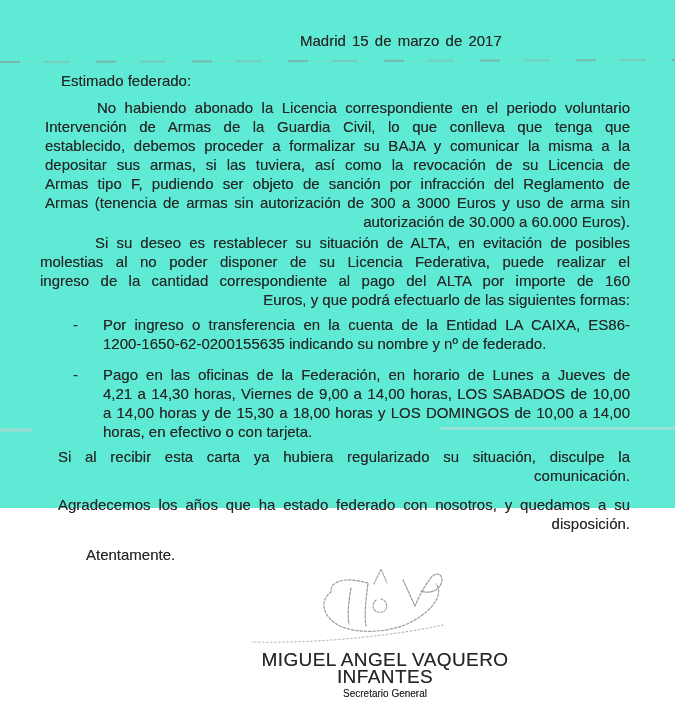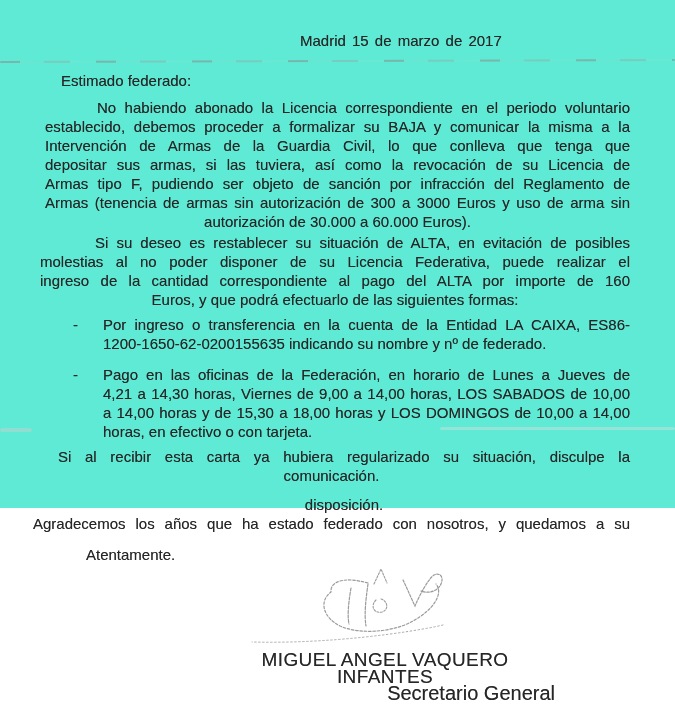--- a/index.html
+++ b/index.html
@@ -38,21 +38,21 @@
   }
   .smudge-left {
     top: 428px; left: 0; width: 32px; height: 4px;
     background: #cfcfcf; opacity: 0.45; border-radius: 2px;
   }
   .smudge-right {
     top: 427px; left: 440px; width: 235px; height: 3px;
     background: #dcdcdc; opacity: 0.45; border-radius: 2px;
   }
 
-  .para .ln { text-align: center; }
+  .para .ln { text-align: right; }
   .para .ln.j { text-align: justify; text-align-last: justify; }
 
   .p1 { top: 98px;  left: 45px; width: 585px; }
   .p2 { top: 233px; left: 40px; width: 590px; }
   .p3 { top: 447px; left: 33px; width: 597px; }
   .p4 { top: 495px; left: 33px; width: 597px; }
   .ind52 .ln:first-child { text-indent: 52px; }
   .ind55 .ln:first-child { text-indent: 55px; }
   .ind25 .ln:first-child { text-indent: 25px; }
 
@@ -64,37 +64,37 @@
   .bullet .ln { text-align: left; }
   .bullet .ln.j { text-align: justify; text-align-last: justify; }
 
   .closing { top: 545px; left: 86px; }
 
   .sig-box { top: 566px; left: 248px; width: 200px; height: 82px; }
   .sig-box svg { display: block; }
 
   .signer { top: 651px; left: 215px; width: 340px; text-align: center; }
   .signer .name { font-size: 19px; line-height: 17px; letter-spacing: 0.4px; }
-  .signer .role { font-size: 20px; line-height: 17px; text-align: right; }
+  .signer .role { font-size: 10px; line-height: 17px; }
 </style>
 </head>
 <body>
 
 <div class="page">
 
   <div class="abs txt date">Madrid 15 de marzo de 2017</div>
 
   <div class="abs scanline"></div>
 
   <div class="abs txt salutation">Estimado federado:</div>
 
   <div class="abs txt para p1 ind52">
     <div class="ln j">No habiendo abonado la Licencia correspondiente en el periodo voluntario</div>
+    <div class="ln j">Intervención de Armas de la Guardia Civil, lo que conlleva que tenga que</div>
     <div class="ln j">establecido, debemos proceder a formalizar su BAJA y comunicar la misma a la</div>
-    <div class="ln j">Intervención de Armas de la Guardia Civil, lo que conlleva que tenga que</div>
     <div class="ln j">depositar sus armas, si las tuviera, así como la revocación de su Licencia de</div>
     <div class="ln j">Armas tipo F, pudiendo ser objeto de sanción por infracción del Reglamento de</div>
     <div class="ln j">Armas (tenencia de armas sin autorización de 300 a 3000 Euros y uso de arma sin</div>
     <div class="ln">autorización de 30.000 a 60.000 Euros).</div>
   </div>
 
   <div class="abs txt para p2 ind55">
     <div class="ln j">Si su deseo es restablecer su situación de ALTA, en evitación de posibles</div>
     <div class="ln j">molestias al no poder disponer de su Licencia Federativa, puede realizar el</div>
     <div class="ln j">ingreso de la cantidad correspondiente al pago del ALTA por importe de 160</div>
@@ -118,22 +118,22 @@
       <div class="ln">horas, en efectivo o con tarjeta.</div>
     </div>
   </div>
 
   <div class="abs txt para p3 ind25">
     <div class="ln j">Si al recibir esta carta ya hubiera regularizado su situación, disculpe la</div>
     <div class="ln">comunicación.</div>
   </div>
 
   <div class="abs txt para p4 ind25">
+    <div class="ln j">Agradecemos los años que ha estado federado con nosotros, y quedamos a su</div>
     <div class="ln">disposición.</div>
-    <div class="ln j">Agradecemos los años que ha estado federado con nosotros, y quedamos a su</div>
   </div>
 
   <div class="abs txt closing">Atentamente.</div>
 
   <div class="abs sig-box">
     <svg width="200" height="82" viewBox="0 0 200 82" fill="none" xmlns="http://www.w3.org/2000/svg">
 
       <path d="M120,17 C95,10 82,16 83,26 C70,36 76,52 92,60 C112,69 146,66 165,55 C185,44 196,28 188,18" stroke="#9b9b9b" stroke-width="1.2" stroke-dasharray="2.5,1.8" stroke-linecap="round"></path>
 
       <path d="M103,22 C101,34 99,48 101,58" stroke="#9b9b9b" stroke-width="1.2" stroke-dasharray="3,1.5" stroke-linecap="round"></path>

